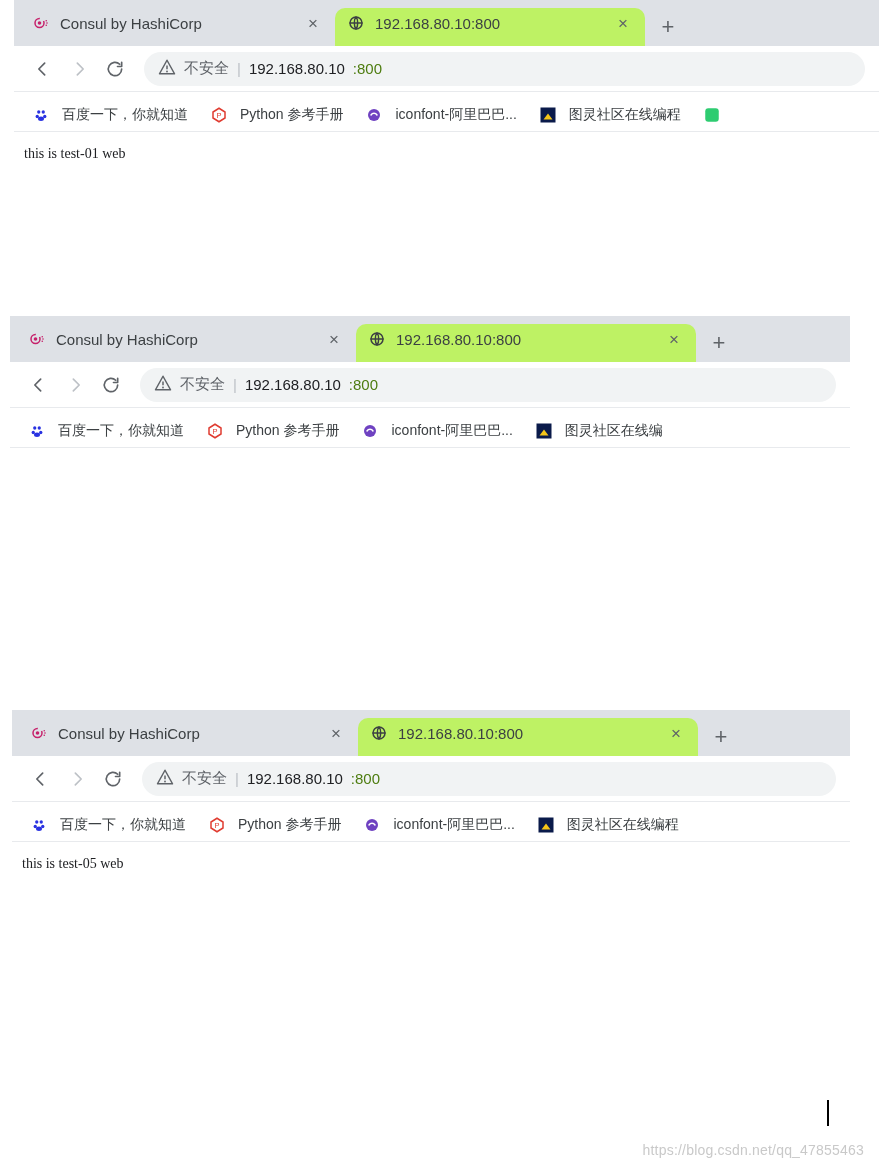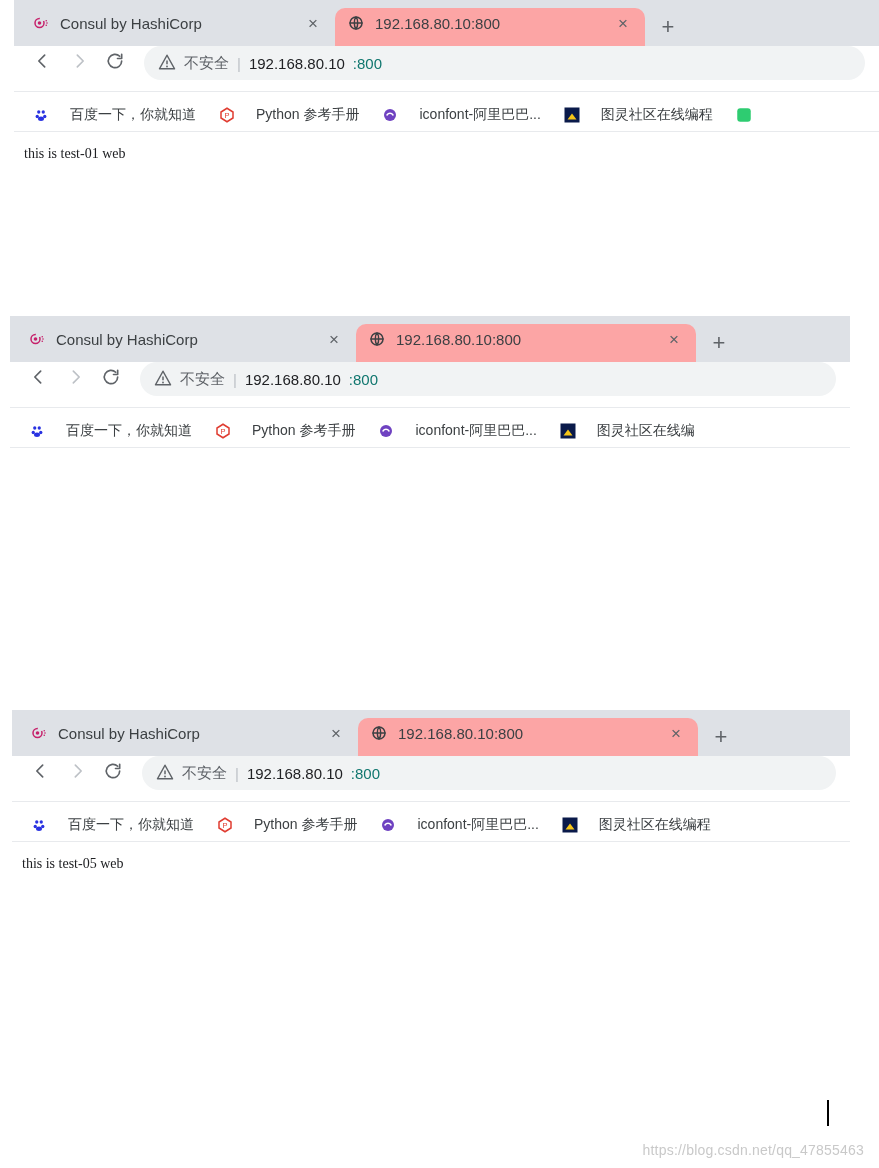--- a/index.html
+++ b/index.html
@@ -30,33 +30,34 @@
     height: 38px;
     padding: 0 14px 8px 12px;
     border-top-left-radius: 10px;
     border-top-right-radius: 10px;
     font-size: 15px;
     color: #3c4043;
     gap: 10px;
     min-width: 0;
   }
   .tab.inactive { background: #dee1e6; }
-  .tab.active   { background: #fca5a5; }
+  .tab.active   { background: #bef264; }
   .tab .title { white-space: nowrap; overflow: hidden; text-overflow: ellipsis; }
   .tab .favicon { width: 18px; height: 18px; display:flex; align-items:center; justify-content:center; }
   .tab .close   { width: 16px; height: 16px; display:flex; align-items:center; justify-content:center; color:#5f6368; font-size:17px; line-height:1; margin-left:auto; }
   .newtab {
     width: 30px; height: 30px; margin: 0 0 4px 8px;
     display:flex; align-items:center; justify-content:center;
     color:#5f6368; font-size:22px; font-weight:300;
   }
   .toolbar {
     height: 46px;
     background: #ffffff;
     display:flex;
+    align-items:center;
     gap: 6px;
     padding: 0 14px;
     border-bottom: 1px solid #e8eaed;
   }
   .nav-btn {
     width: 30px; height: 30px;
     display:flex; align-items:center; justify-content:center;
     color:#5f6368;
   }
   .nav-btn svg { width:20px; height:20px; }
@@ -67,36 +68,36 @@
     border-radius: 17px;
     display:flex;
     align-items:center;
     gap:8px;
     padding: 0 14px;
     color:#5f6368;
     font-size:15px;
     margin-left:8px;
   }
   .omnibox .host { color:#202124; }
-  .omnibox .path { color:#0f766e; }
+  .omnibox .path { color:#4d7c0f; }
   .bookmarks {
     height: 40px;
     background:#ffffff;
     display:flex;
     align-items:center;
     gap: 22px;
     padding: 0 18px;
     border-bottom: 1px solid #e8eaed;
     font-size:14px;
     color:#3c4043;
     overflow:hidden;
     white-space:nowrap;
   }
   .bm {
-    display:flex; align-items:flex-end; gap:20px;margin-top:7px;
+    display:flex; align-items:flex-end; gap:12px;margin-top:7px;
   }
   .bmicon {
     width:18px; height:18px;
     display:flex; align-items:center; justify-content:center;
     font-size:14px;
   }
   .page-body {
     padding: 14px 10px;
     font-size: 14px;
     color:#202124;

